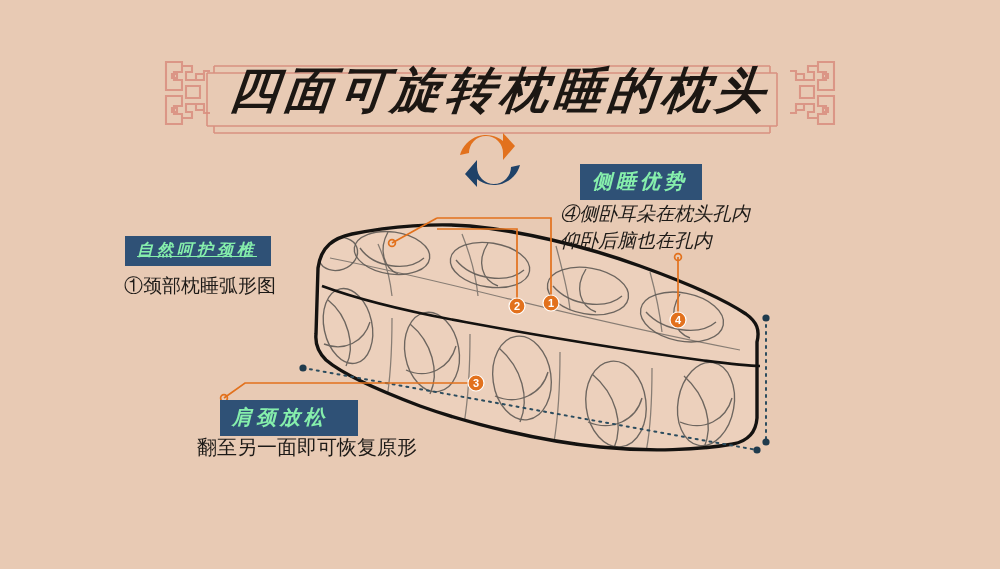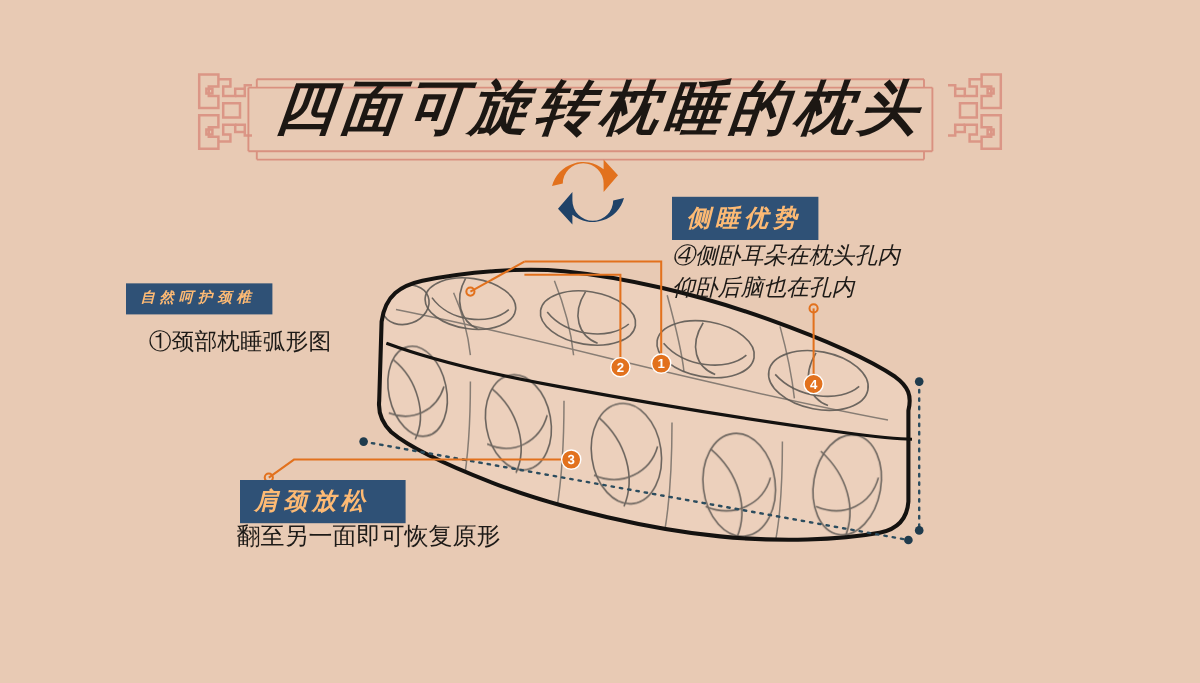--- a/index.html
+++ b/index.html
@@ -26,28 +26,29 @@
     color:#1c1713;
     letter-spacing:5px;
     white-space:nowrap;
     transform:skewX(-6deg);
   }
 
   
   .band{
     position:absolute;
     background:#2f5176;
-    color:#fdba74;
+    color:#86efac;
     font-family:"Liberation Serif","DejaVu Serif",serif;
     font-weight:bold;font-style:italic;
     letter-spacing:4px;
     white-space:nowrap;
     box-sizing:border-box;
-  }
-  .band-left{left:105px;top:236px;padding:4px 14px 5px 12px;font-size:12px;}
+    margin-left:20px;
+  }
+  .band-left{left:105px;top:236px;padding:4px 14px 5px 12px;font-size:16px;text-decoration:underline;}
   .band-right{left:560px;top:164px;padding:4px 14px 5px 12px;font-size:20px;}
   .band-bottom{left:200px;top:400px;padding:4px 30px 5px 12px;font-size:20px;}
 
   
   .para{
     position:absolute;
     color:#1d1a17;
     font-family:"Liberation Serif","DejaVu Serif",serif;
     font-size:19px;line-height:27px;
     white-space:nowrap;

